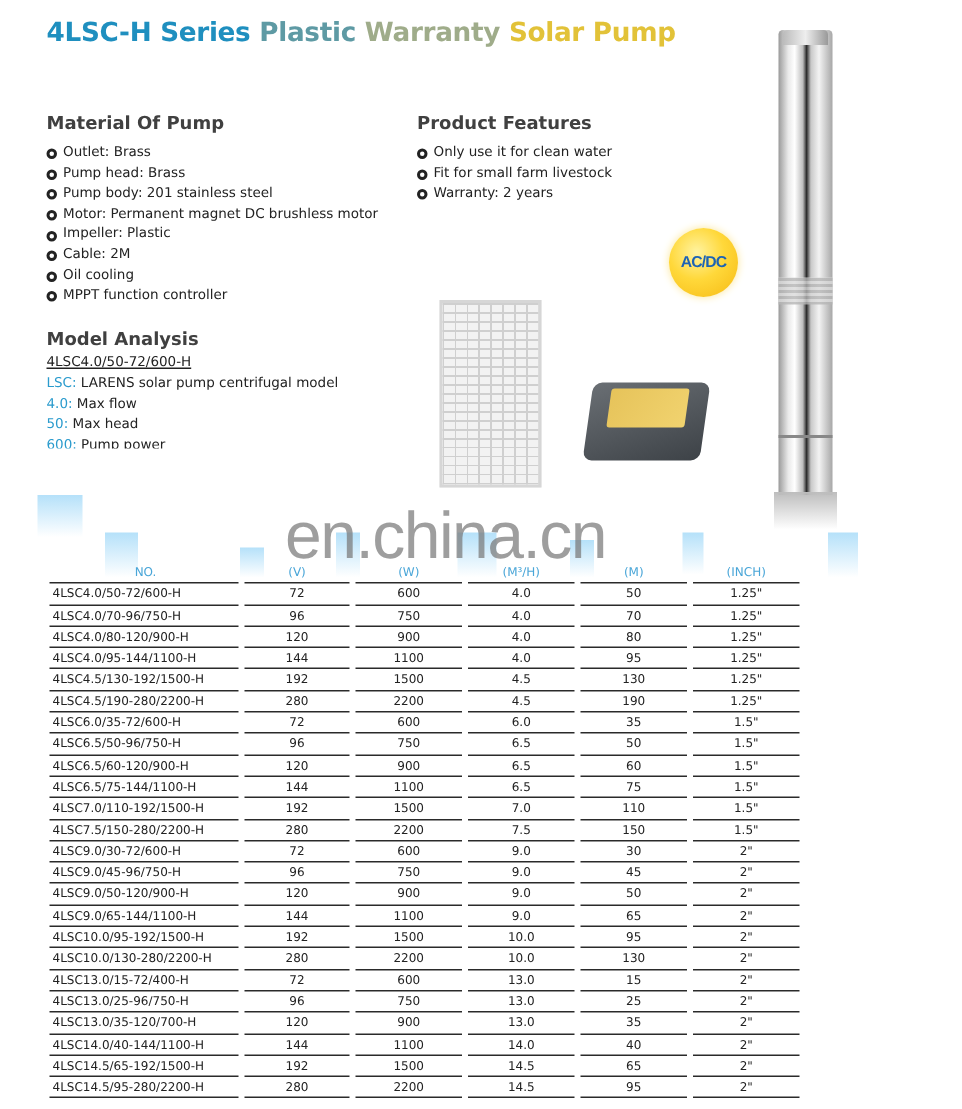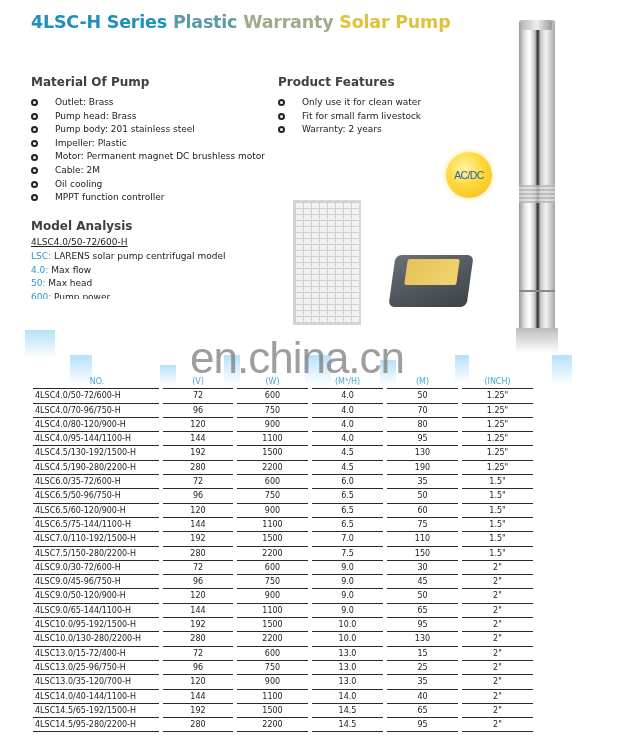--- a/index.html
+++ b/index.html
@@ -15,21 +15,21 @@
   .title .t2 { color: #5e9aa4; }
   .title .t3 { color: #9fac8a; }
   .title .t4 { color: #e2c238; }
 
   .section-head {
     position: absolute; font-weight: bold; font-size: 12px; color: #404040;
   }
   ul.bullets { position: absolute; list-style: none; }
   ul.bullets li {
     font-size: 9px; line-height: 13.6px; color: #222; white-space: nowrap;
-    display: flex; align-items: center; gap: 13px;
+    display: flex; align-items: center;
   }
   .bullet-icon {
     display: inline-block; width: 7px; height: 7px; border-radius: 50%;
     border: 2px solid #222; margin-right: 4px; flex: none;
   }
 
   .model-code {
     position: absolute; left: 31px; top: 237px; font-size: 9px; text-decoration: underline; color: #222;
   }
   .model-lines { position: absolute; left: 31px; top: 250px; }
@@ -58,21 +58,21 @@
     position: absolute; left: 516px; top: 328px; width: 42px; height: 25px;
     background: linear-gradient(180deg, #bdbdbd, rgba(255,255,255,0));
   }
 
   .acdc {
     position: absolute; left: 446px; top: 152px; width: 46px; height: 46px; border-radius: 50%;
     background: radial-gradient(circle at 40% 35%, #fff3a0 0%, #ffd83a 45%, #f6b912 100%);
     display: flex; align-items: center; justify-content: center;
     box-shadow: 0 0 6px #fbe79a;
   }
-  .acdc span { color: #1c63b5; font-weight: normal; font-size: 10.5px; letter-spacing: -0.6px; font-family: "Liberation Sans", sans-serif; }
+  .acdc span { color: #1c63b5; font-weight: bold; font-size: 10.5px; letter-spacing: -0.6px; font-family: "Liberation Sans", sans-serif; }
 
   .panel {
     position: absolute; left: 293px; top: 200px; width: 68px; height: 125px;
     background: #f2f2f2; border: 2px solid #d6d6d6;
     background-image:
       repeating-linear-gradient(90deg, #cfcfcf 0 1px, transparent 1px 8px),
       repeating-linear-gradient(0deg, #cfcfcf 0 1px, transparent 1px 6px);
   }
   .controller {
     position: absolute; left: 392px; top: 255px; width: 78px; height: 52px;
@@ -127,25 +127,25 @@
   <li>
       <span class="bullet-icon"></span>
       <span>Pump head: Brass</span>
     </li>
   <li>
       <span class="bullet-icon"></span>
       <span>Pump body: 201 stainless steel</span>
     </li>
   <li>
       <span class="bullet-icon"></span>
+      <span>Motor: Permanent magnet DC brushless motor</span>
+    </li>
+  <li>
+      <span class="bullet-icon"></span>
       <span>Impeller: Plastic</span>
-    </li>
-  <li>
-      <span class="bullet-icon"></span>
-      <span>Motor: Permanent magnet DC brushless motor</span>
     </li>
   <li>
       <span class="bullet-icon"></span>
       <span>Cable: 2M</span>
     </li>
   <li>
       <span class="bullet-icon"></span>
       <span>Oil cooling</span>
     </li>
   <li>

